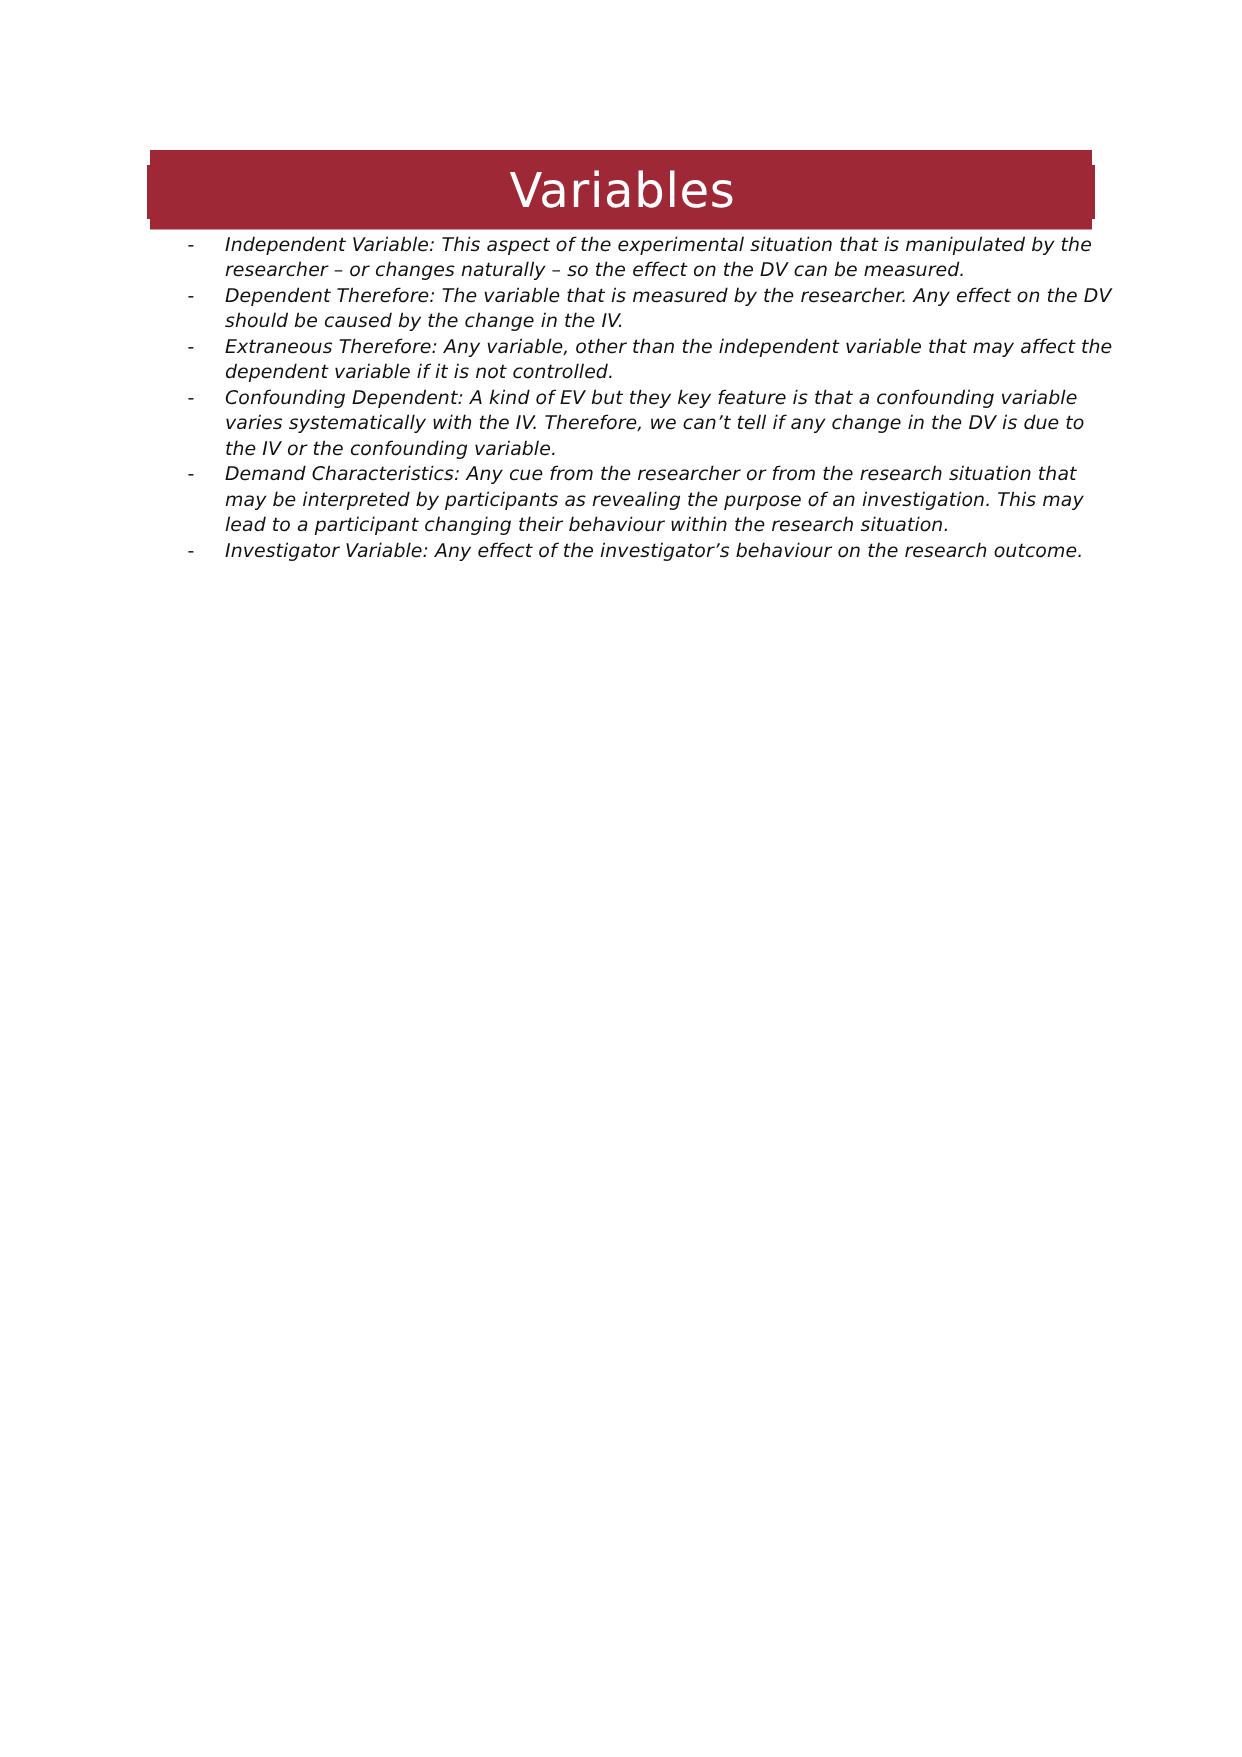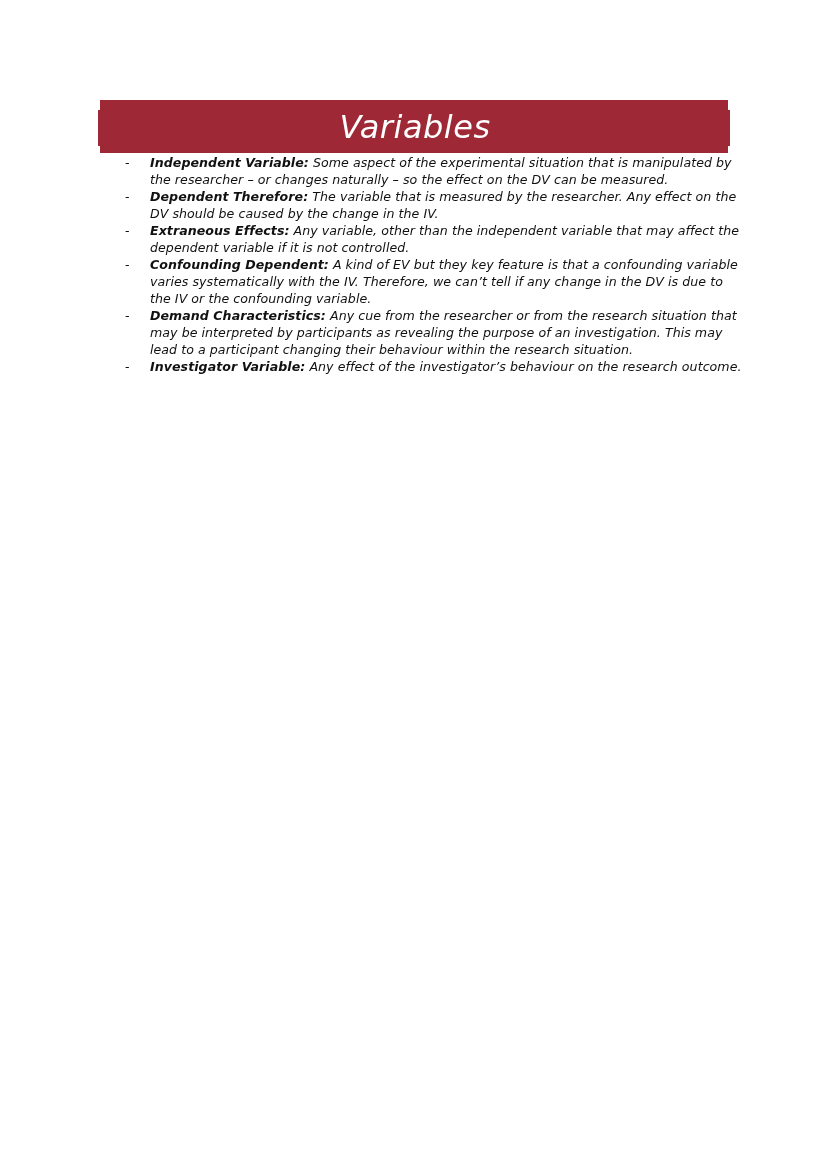--- a/index.html
+++ b/index.html
@@ -34,21 +34,20 @@
     .banner-ledge.right { left: 726px; }
     .banner-title {
       position: absolute;
       left: 0;
       top: 0;
       width: 100%;
       height: 53px;
       line-height: 54px;
       text-align: center;
       color: #ffffff;
-      font-style: italic;
       font-size: 32px;
       letter-spacing: 0.5px;
       padding-left: 2px;
       box-sizing: border-box;
     }
     .def-list {
       position: absolute;
       left: 122px;
       top: 154px;
       width: 620px;
@@ -64,44 +63,44 @@
       font-style: italic;
       letter-spacing: 0.05px;
     }
     .def-dash {
       position: absolute;
       left: 3px;
       top: 0;
       font-style: normal;
     }
     .def-term {
-      font-weight: bold;
+      font-weight: normal;
     }
   </style>
 </head>
 <body>
 
 <div class="banner-ledge left"></div>
 <div class="banner-ledge right"></div>
 <div class="banner">
   <div class="banner-title">Variables</div>
 </div>
 
 <ul class="def-list">
   <li class="def-item">
     <span class="def-dash">-</span>
-    <span class="def-term">Independent Variable</span><span class="def-term">:</span><span> Some aspect of the experimental situation that is manipulated by the researcher – or changes naturally – so the effect on the DV can be measured.</span>
+    <span class="def-term">Independent Variable</span><span class="def-term">:</span><span> This aspect of the experimental situation that is manipulated by the researcher – or changes naturally – so the effect on the DV can be measured.</span>
   </li>
   <li class="def-item">
     <span class="def-dash">-</span>
     <span class="def-term">Dependent Therefore</span><span class="def-term">:</span><span> The variable that is measured by the researcher. Any effect on the DV should be caused by the change in the IV.</span>
   </li>
   <li class="def-item">
     <span class="def-dash">-</span>
-    <span class="def-term">Extraneous Effects</span><span class="def-term">:</span><span> Any variable, other than the independent variable that may affect the dependent variable if it is not controlled.</span>
+    <span class="def-term">Extraneous Therefore</span><span class="def-term">:</span><span> Any variable, other than the independent variable that may affect the dependent variable if it is not controlled.</span>
   </li>
   <li class="def-item">
     <span class="def-dash">-</span>
     <span class="def-term">Confounding Dependent</span><span class="def-term">:</span><span> A kind of EV but they key feature is that a confounding variable varies systematically with the IV. Therefore, we can’t tell if any change in the DV is due to the IV or the confounding variable.</span>
   </li>
   <li class="def-item">
     <span class="def-dash">-</span>
     <span class="def-term">Demand Characteristics</span><span class="def-term">:</span><span> Any cue from the researcher or from the research situation that may be interpreted by participants as revealing the purpose of an investigation. This may lead to a participant changing their behaviour within the research situation.</span>
   </li>
   <li class="def-item">

